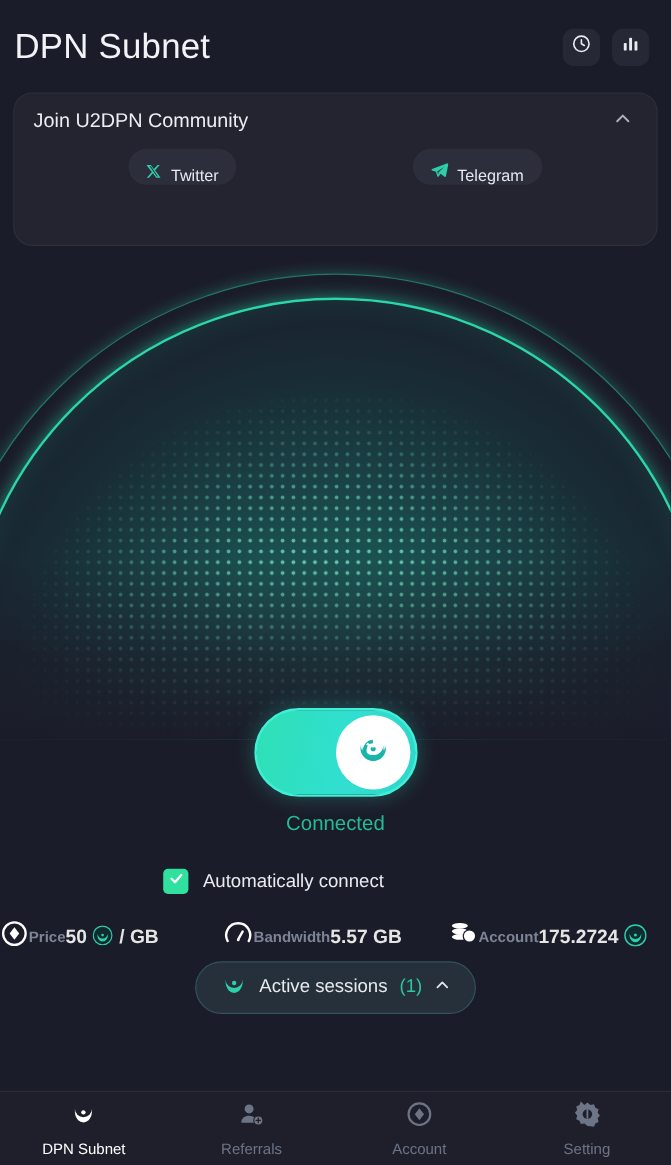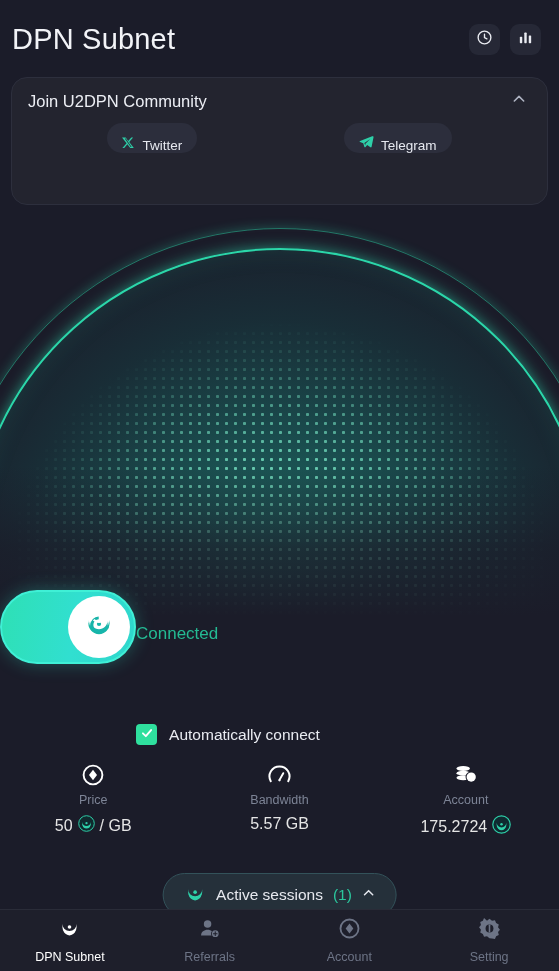--- a/index.html
+++ b/index.html
@@ -133,21 +133,21 @@
   }
   .social-btn span.lbl {
     color: #e6e8ef;
     font-size: 13.5px;
   }
 
   
   .toggle-zone {
     position: absolute;
     left: 0; top: 590px; width: 559px;
-    display: flex; flex-direction: row; align-items: center;
+    display: flex; flex-direction: column; align-items: center;
     z-index: 6;
   }
   .toggle {
     position: relative;
     width: 136px; height: 74px;
     border-radius: 37px;
     background: linear-gradient(100deg, #2ee0b5 0%, #31dfd0 55%, #2fd6cc 100%);
     border: 2px solid #3ff0d6;
     box-shadow: 0 0 18px rgba(45,225,195,0.30);
     cursor: pointer;
@@ -182,34 +182,34 @@
   }
   .auto-label { color: #e9ebf1; font-size: 15.5px; }
 
   
   .stats {
     position: absolute;
     left: 0; top: 762px; width: 559px;
     display: flex;
     z-index: 6;
   }
-  .stat { flex: 1; display: flex; flex-direction: column; align-items: center; }
+  .stat { flex: 1; display: flex; flex-direction: row; align-items: center; font-weight: bold; }
   .stat-icon { height: 26px; display:flex; align-items:center; justify-content:center; }
   .stat-label { margin-top: 5px; color: #7d8496; font-size: 12.5px; }
   .stat-value {
     margin-top: 8px;
     color: #e5e5e5; font-size: 16px;
     display: flex; align-items: center; gap: 5px;
     white-space: nowrap;
   }
 
   
   .sessions {
     position: absolute;
-    left: 50%; top: 873px;
+    left: 50%; top: 801px;
     transform: translateX(-50%);
     height: 44px;
     display: flex; align-items: center; gap: 10px;
     padding: 0 20px;
     border-radius: 22px;
     background: #25303a;
     border: 1px solid #33525a;
     cursor: pointer;
     z-index: 6;
   }

